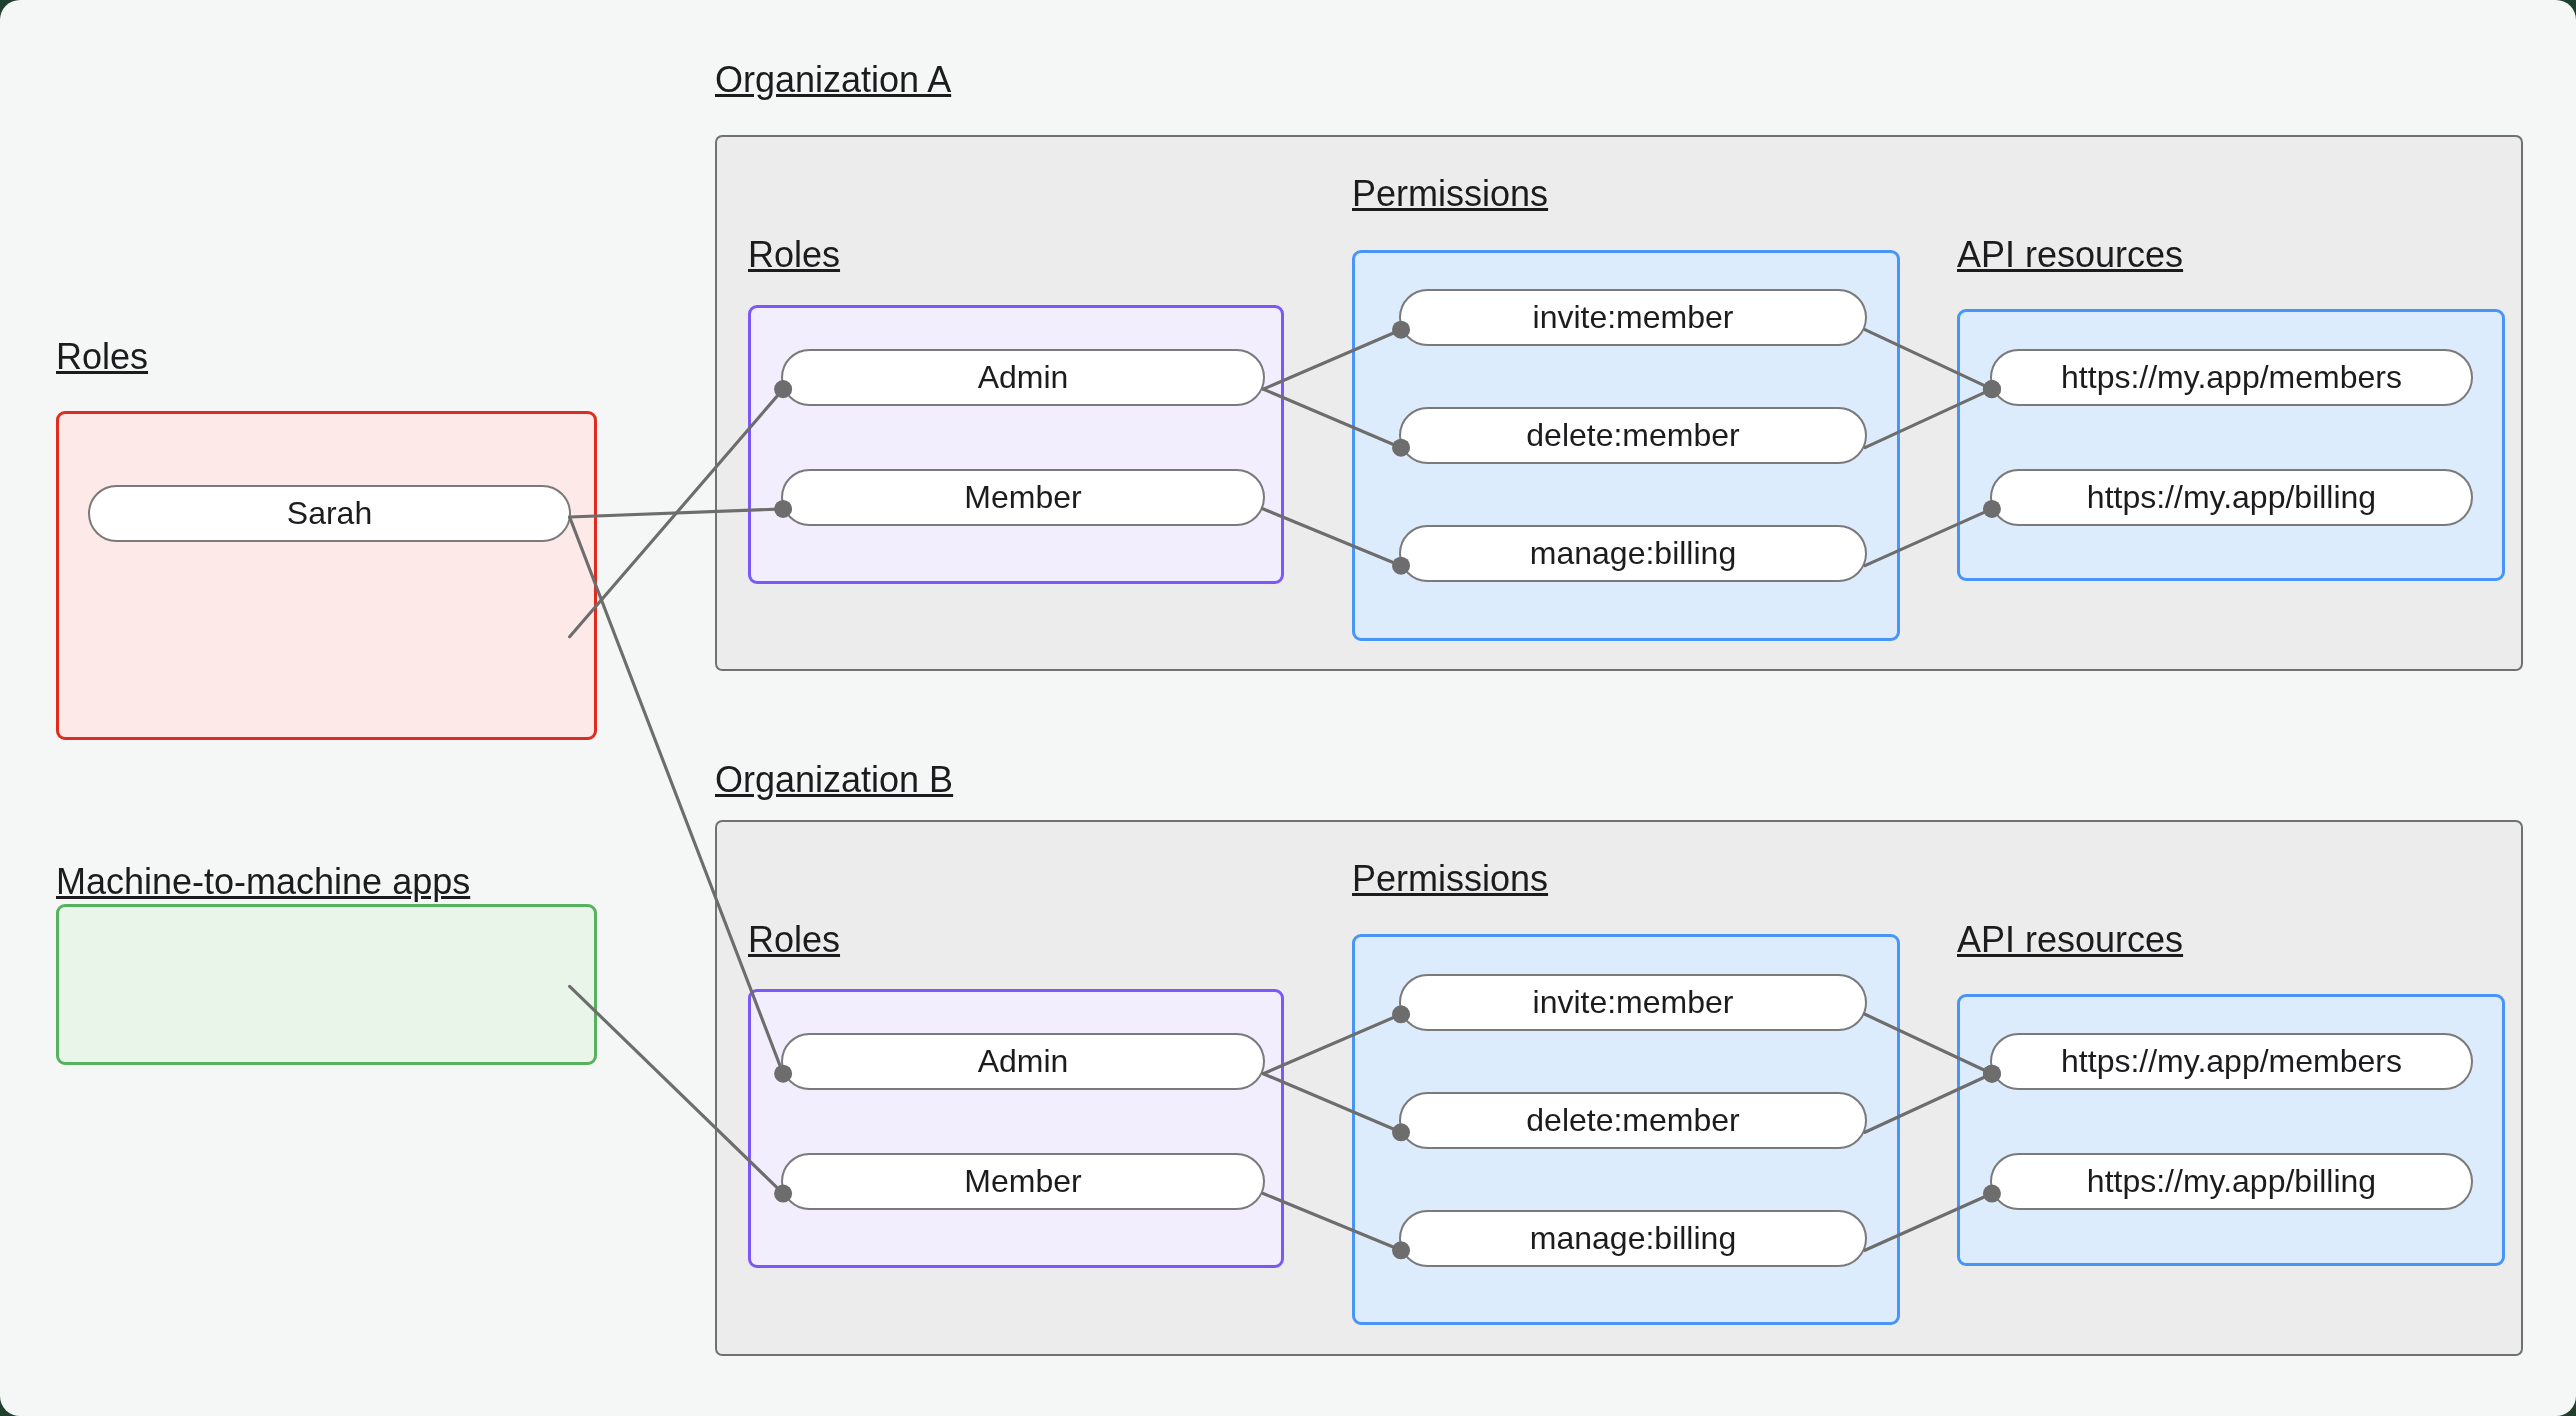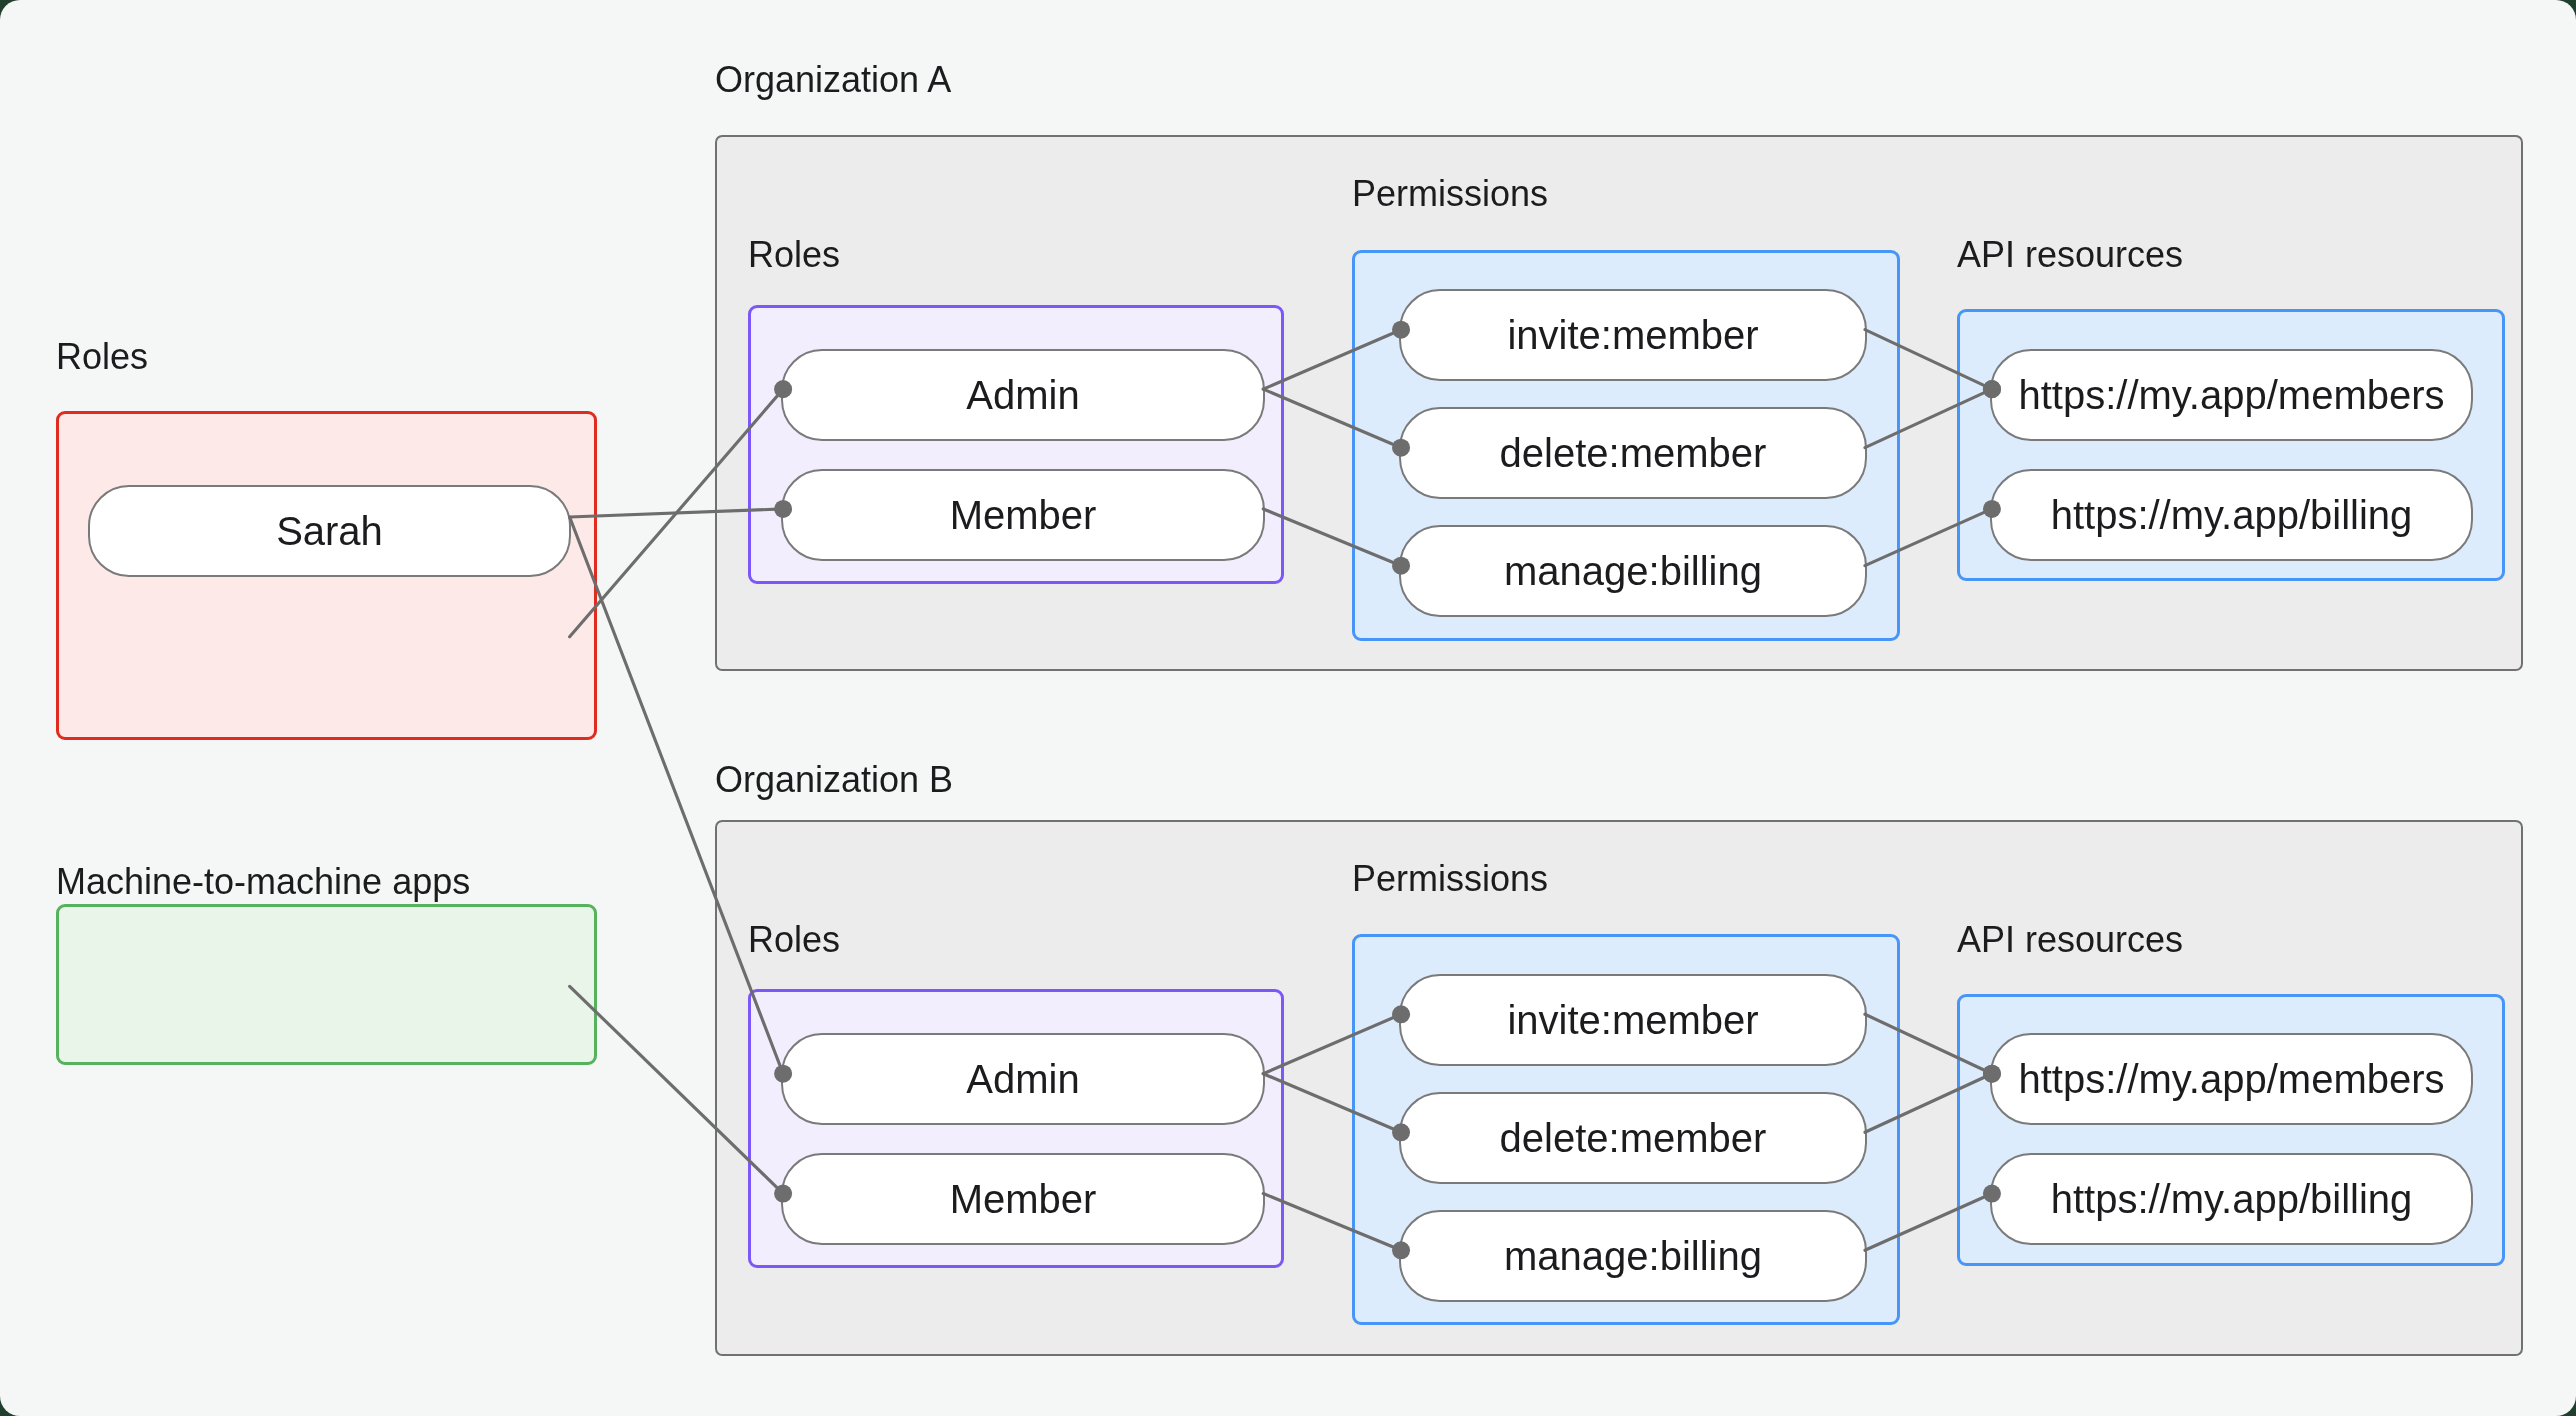--- a/index.html
+++ b/index.html
@@ -9,30 +9,30 @@
     --m2m-border:#57b25e; --m2m-bg:#e9f5e9;
     --roles-border:#7b58f7; --roles-bg:#f2eefe;
     --perm-border:#4795f7; --perm-bg:#ddecfc;
     --pill-border:#7a7a7a; --pill-bg:#ffffff;
     --edge:#6d6d6d; --text:#1c1c1e;
   }
   *{margin:0;padding:0;box-sizing:border-box;}
   html,body{width:2576px;height:1416px;background:var(--outer-bg);font-family:"Liberation Sans",sans-serif;}
   #canvas{position:relative;width:2576px;height:1416px;background:var(--canvas-bg);
     border-radius:20px;overflow:hidden;color:var(--text);}
-  .glabel{position:absolute;font-size:36px;line-height:41px;white-space:nowrap;color:var(--text);z-index:3;}
+  .glabel{position:absolute;font-size:36px;line-height:41px;white-space:nowrap;color:var(--text);z-index:3;text-decoration:underline;}
   .gbox{position:absolute;border-radius:9px;z-index:1;}
   .gbox.org{background:var(--org-box-bg);border:2.7px solid var(--org-box-border);border-radius:7.2px;}
   .gbox.users{background:var(--users-bg);border:3.6px solid var(--users-border);}
   .gbox.m2m{background:var(--m2m-bg);border:3.6px solid var(--m2m-border);}
   .gbox.roles{background:var(--roles-bg);border:3.6px solid var(--roles-border);z-index:2;}
   .gbox.perm{background:var(--perm-bg);border:3.6px solid var(--perm-border);z-index:2;}
-  .pill{position:absolute;height:92px;border-radius:41px;background:var(--pill-bg);
+  .pill{position:absolute;height:57px;border-radius:41px;background:var(--pill-bg);
     border:2.7px solid var(--pill-border);display:flex;align-items:center;justify-content:center;
-    font-size:40px;white-space:nowrap;z-index:4;}
+    font-size:32px;white-space:nowrap;z-index:4;}
   #edges{position:absolute;left:0;top:0;width:2576px;height:1416px;z-index:5;pointer-events:none;}
 </style>
 </head>
 <body>
 
 <div id="canvas">
 
   <svg id="edges" viewBox="0 0 2859 1572">
       <line x1="632" y1="574" x2="869" y2="565" stroke="#6d6d6d" stroke-width="3.5" stroke-linecap="round"></line>
       <line x1="632" y1="707" x2="869" y2="432" stroke="#6d6d6d" stroke-width="3.5" stroke-linecap="round"></line>

